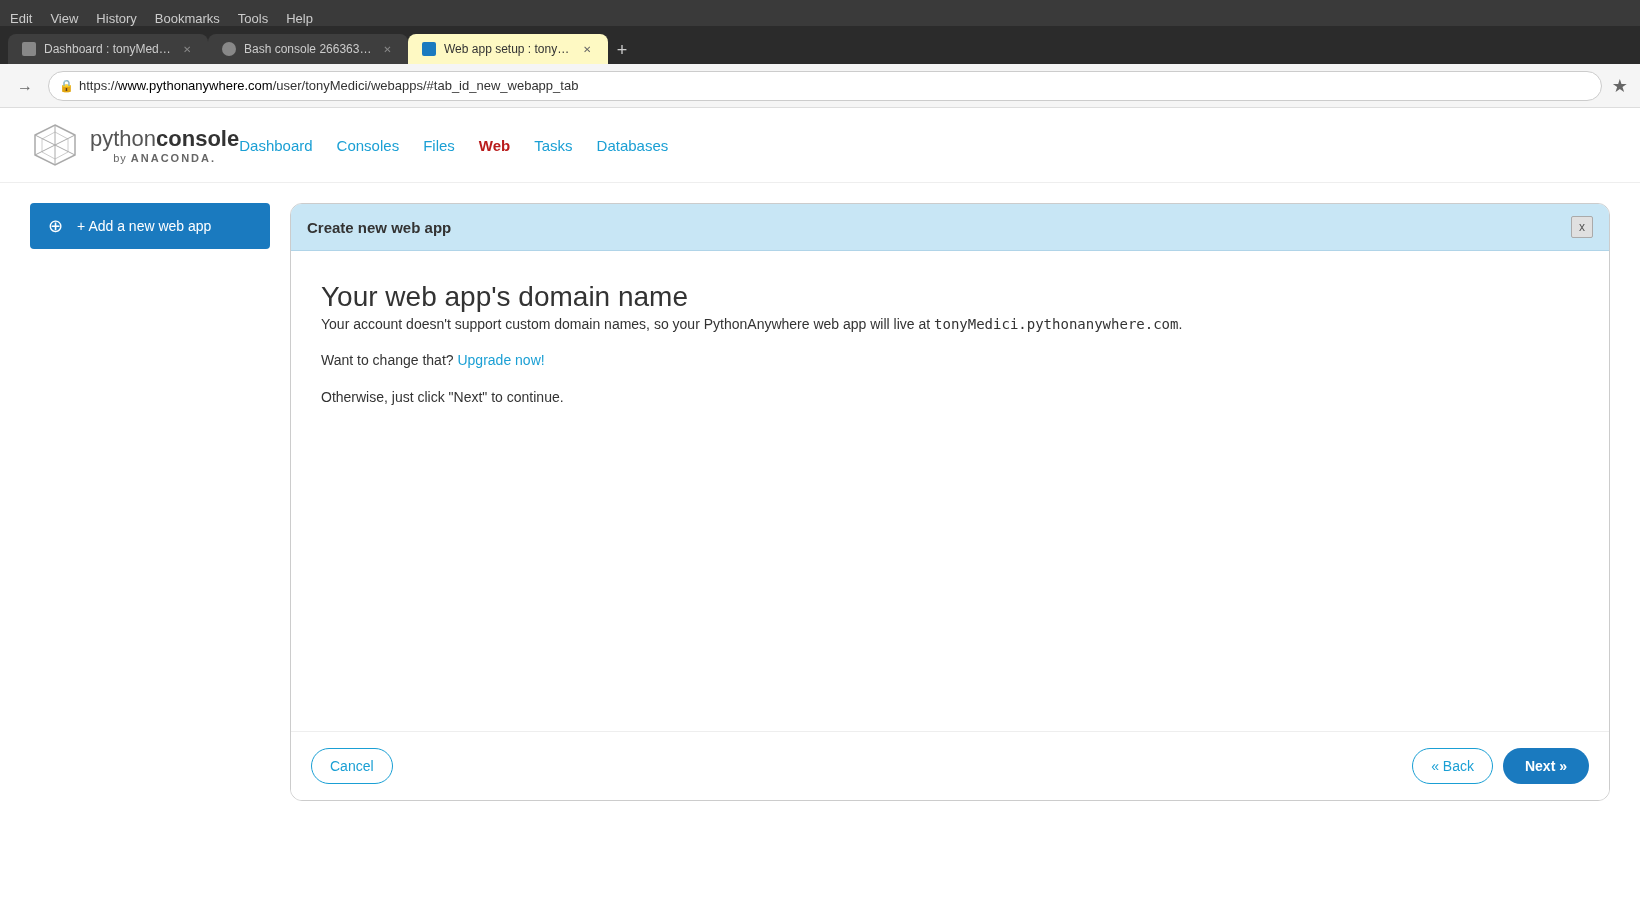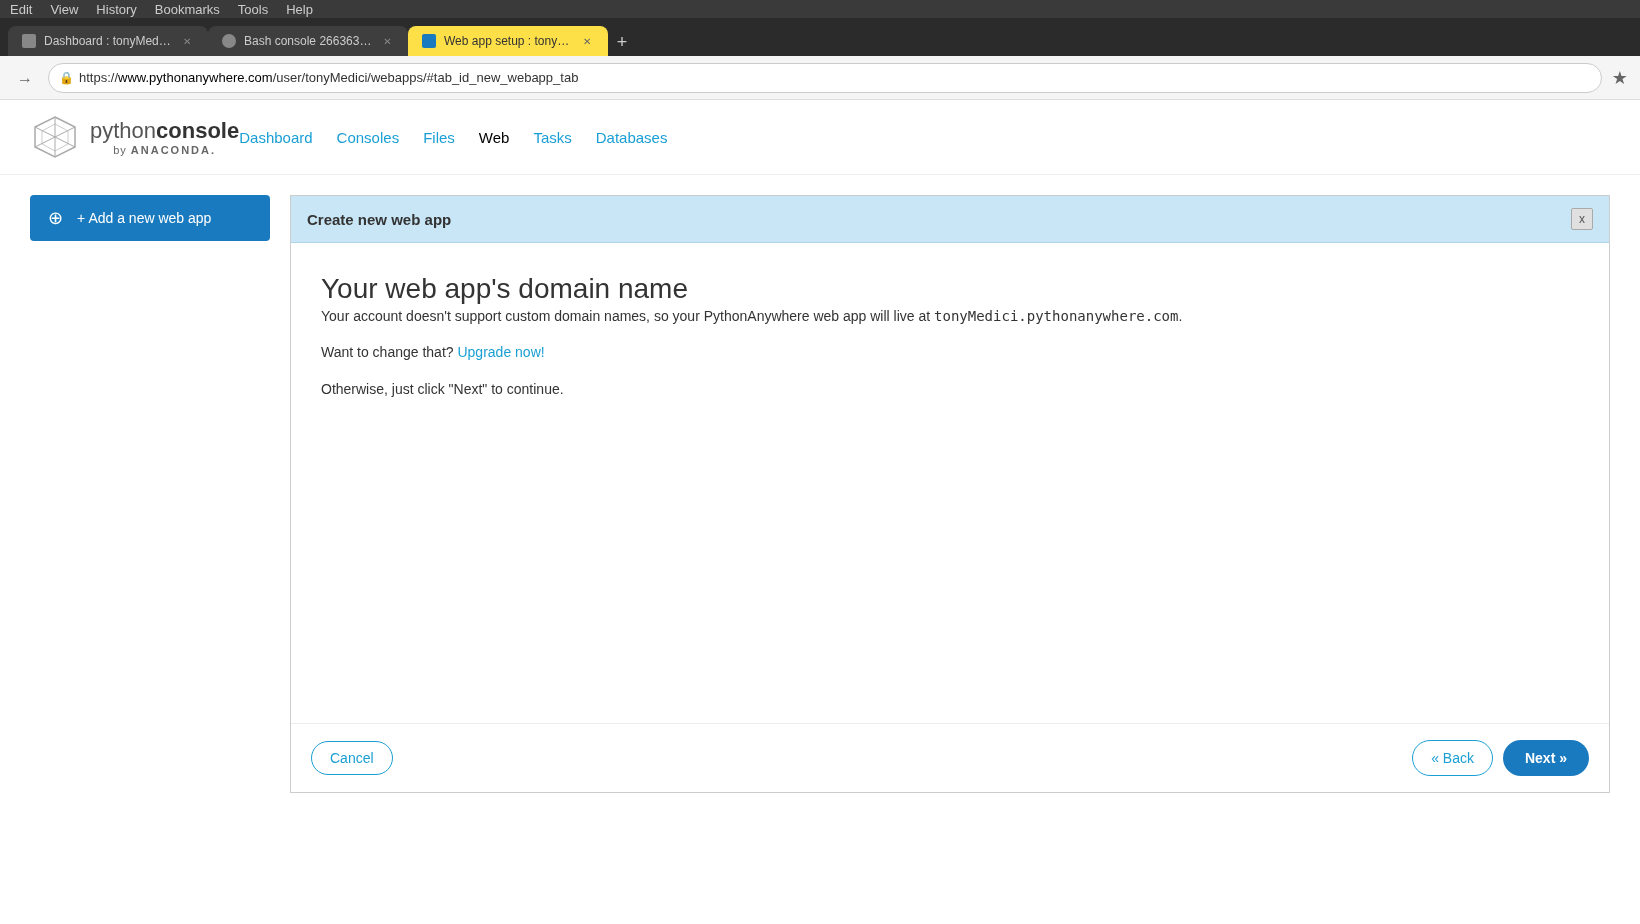--- a/index.html
+++ b/index.html
@@ -1,21 +1,21 @@
 <!DOCTYPE html>
 <html><head>
   <meta charset="utf-8">
   <style>
     * { margin: 0; padding: 0; box-sizing: border-box; }
     body { font-family: Arial, sans-serif; background: #fff; font-size: 14px; }
     .browser-menu-bar {
       background: #3a3a3a;
-      height: 18px;
-      display: flex;
-      align-items: center;
+      height: 26px;
+      display: flex;
+      align-items: flex-end;
       padding: 0 10px;
       gap: 18px;
     }
     .browser-menu-bar span {
       color: #ccc;
       font-size: 13px;
       cursor: pointer;
     }
     .tab-bar {
       background: #2b2b2b;
@@ -32,21 +32,21 @@
       gap: 8px;
       border-radius: 8px 8px 0 0;
       font-size: 12px;
       color: #ccc;
       background: #3e3e3e;
       cursor: pointer;
       min-width: 160px;
       max-width: 200px;
     }
     .tab.active {
-      background: #fde047;
+      background: #fef9c3;
       color: #333;
     }
     .tab-close {
       width: 14px;
       height: 14px;
       display: flex;
       align-items: center;
       justify-content: center;
       border-radius: 50%;
       font-size: 10px;
@@ -149,22 +149,22 @@
       align-items: center;
     }
     .nav-link {
       font-size: 15px;
       color: #1a9fd4;
       text-decoration: none;
       cursor: pointer;
       text-align: right;
     }
     .nav-link.active {
-      color: #000000;
-      font-weight: normal;
+      color: #b91c1c;
+      font-weight: bold;
     }
 
     
     .main-area {
       display: flex;
       padding: 20px 30px;
       gap: 20px;
     }
     .sidebar {
       width: 240px;
@@ -184,21 +184,21 @@
       align-items: center;
       gap: 8px;
     }
 
     
     .dialog-area {
       flex: 1;
     }
     .dialog {
       border: 1px solid #ccc;
-      border-radius: 0;
+      border-radius: 12px;
       overflow: hidden;
     }
     .dialog-header {
       background: #c8e6f5;
       padding: 12px 16px;
       display: flex;
       align-items: center;
       justify-content: space-between;
       border-bottom: 1px solid #b0d4e8;
     }
@@ -239,21 +239,20 @@
     }
     .dialog-text a, .upgrade-link {
       color: #1a9fd4;
       text-decoration: none;
       cursor: pointer;
     }
     .dialog-footer {
       padding: 16px 20px;
       background: #fff;
       display: flex;
-      align-items: center;
       justify-content: space-between;
       border-top: 1px solid #eee;
       position: relative;
     }
     .btn-cancel {
       padding: 8px 18px;
       border: 1px solid #1a9fd4;
       border-radius: 20px;
       background: #fff;
       color: #1a9fd4;

